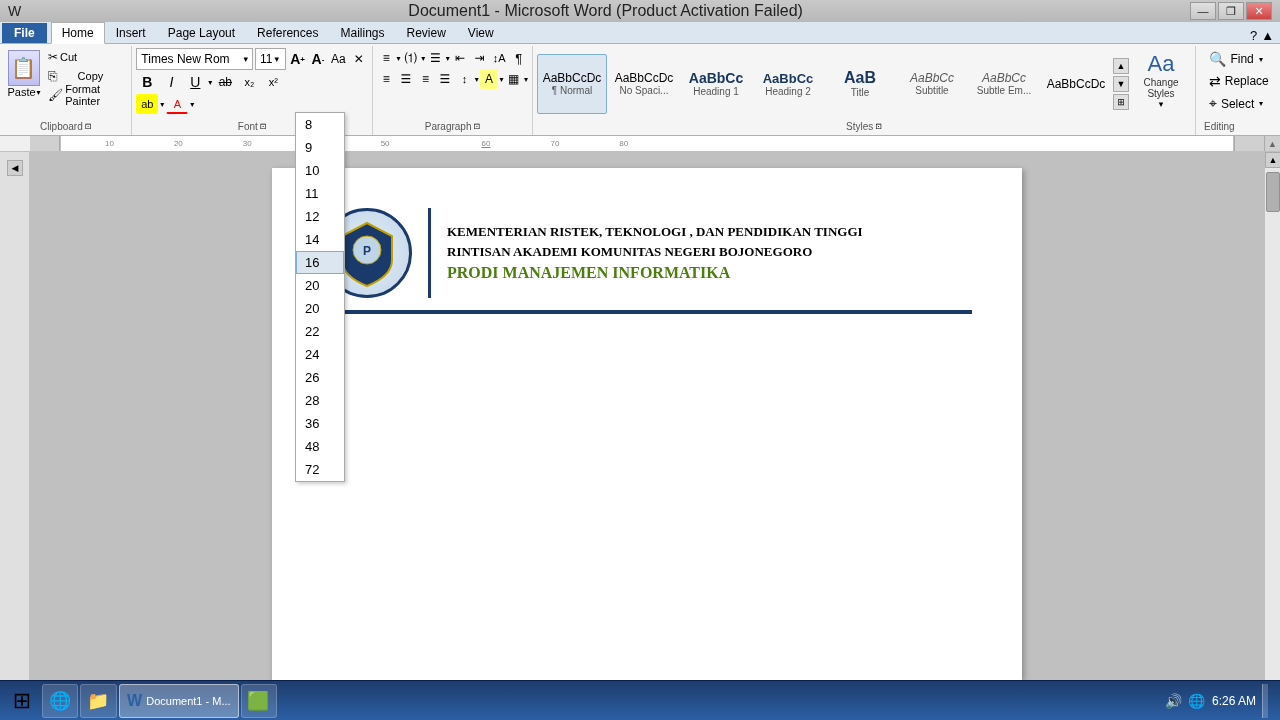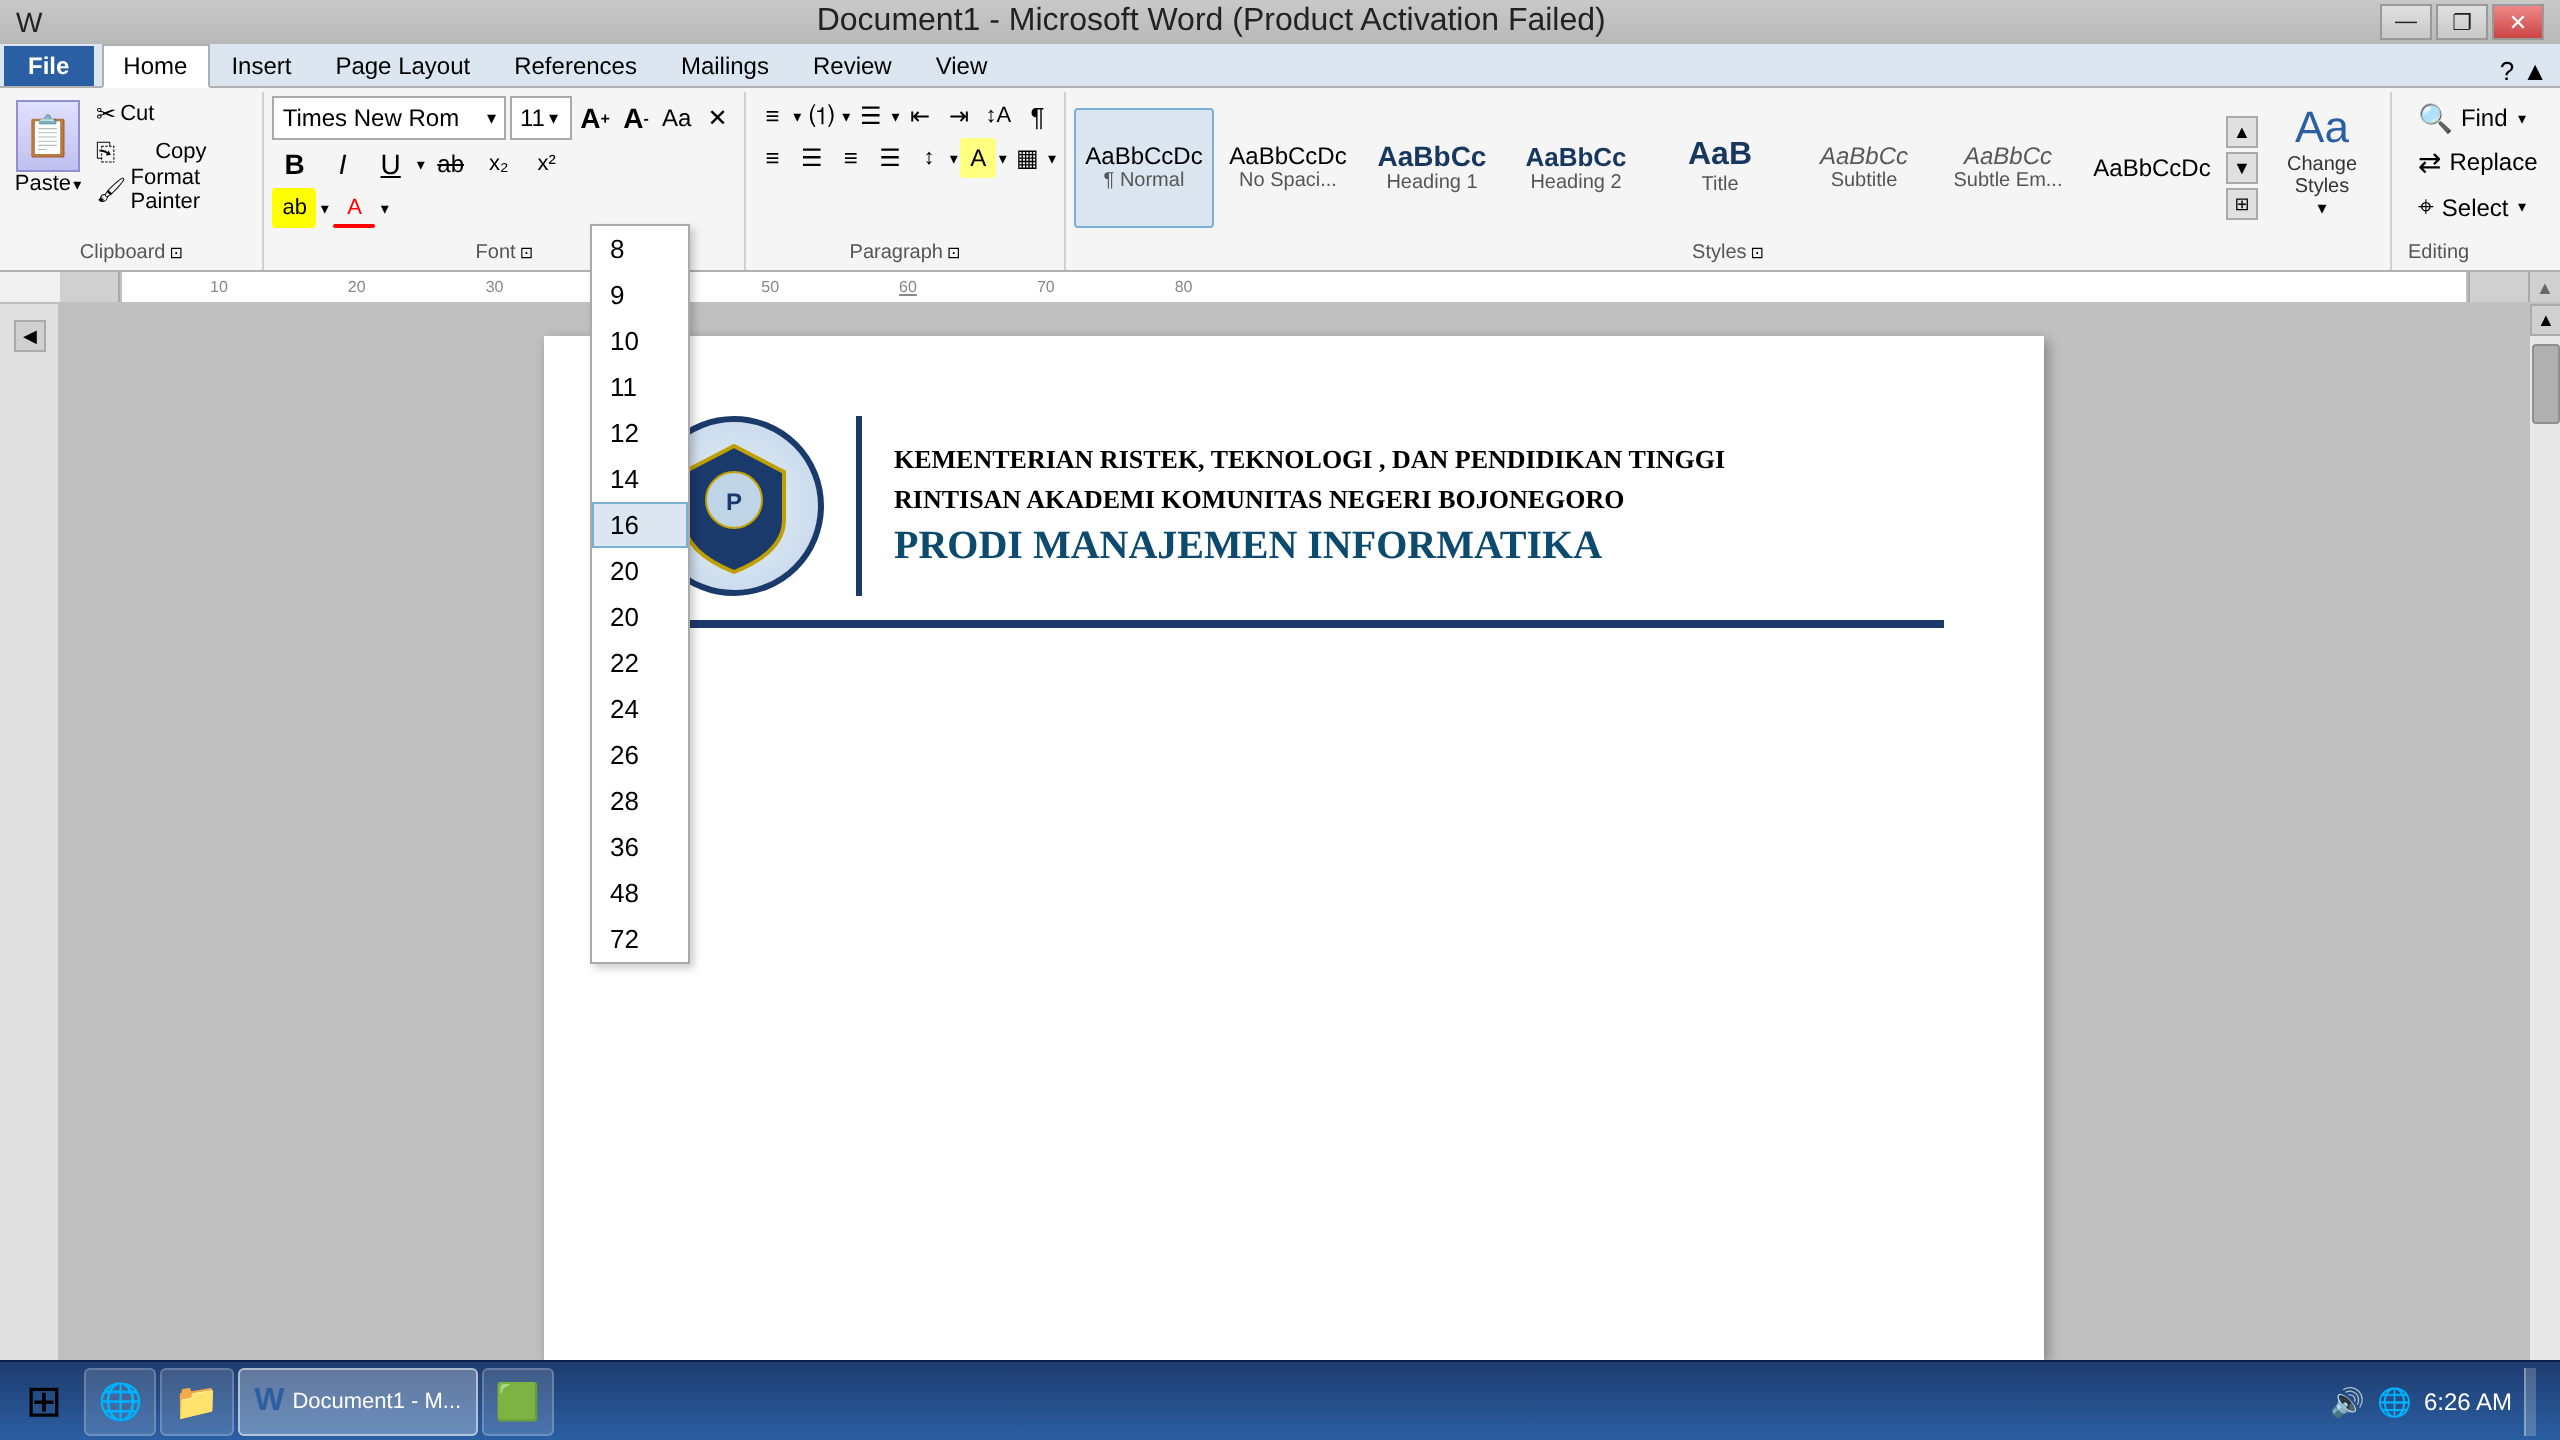--- a/index.html
+++ b/index.html
@@ -326,21 +326,21 @@
     .divider-left {
       width: 3px;
       height: 90px;
       background: #1a3a6b;
       flex-shrink: 0;
     }
     .header-text { display: flex; flex-direction: column; justify-content: center; gap: 4px; }
     .header-line1 { font-size: 13px; font-weight: bold; color: #000; font-family: 'Times New Roman', serif; }
     .header-line2 { font-size: 13px; font-weight: bold; color: #000; font-family: 'Times New Roman', serif; }
     .header-line3 { font-size: 13px; font-weight: bold; color: #000; font-family: 'Times New Roman', serif; }
-    .header-line4 { font-size: 20px; font-weight: bold; color: #0c4a6e; font-family: 'Times New Roman', serif; }
+    .header-line4 { font-size: 16px; font-weight: bold; color: #4d7c0f; font-family: 'Times New Roman', serif; }
     .header-hr { border: none; border-top: 3px solid #1a3a6b; margin: 4px 0; }
 
     
     .status-bar {
       height: 24px;
       background: #dce6f0;
       border-top: 1px solid #b0b0b0;
       display: flex;
       align-items: center;
       padding: 0 8px;
@@ -635,21 +635,21 @@
 </div>
 
 <div class="ruler">
   <div style="width:30px; height:100%; background:#d0d0d0; border-right:1px solid #aaa;"></div>
   <div class="ruler-content">
     <span style="margin-left:40px;">10</span>
     <span style="margin-left:60px;">20</span>
     <span style="margin-left:60px;">30</span>
     <span style="margin-left:60px;">40</span>
     <span style="margin-left:60px;">50</span>
-    <span style="margin-left:60px;text-decoration:underline;">60</span>
+    <span style="margin-left:92px;text-decoration:underline;">60</span>
     <span style="margin-left:60px;">70</span>
     <span style="margin-left:60px;">80</span>
   </div>
   <div style="width:30px; height:100%; background:#d0d0d0; border-left:1px solid #aaa;"></div>
   <div style="width:16px; height:16px; background:#d0d0d0; border-left:1px solid #aaa; display:flex; align-items:center; justify-content:center; font-size:9px; cursor:pointer;">▲</div>
 </div>
 
 <div class="main-area">
 
   <div class="left-panel">

